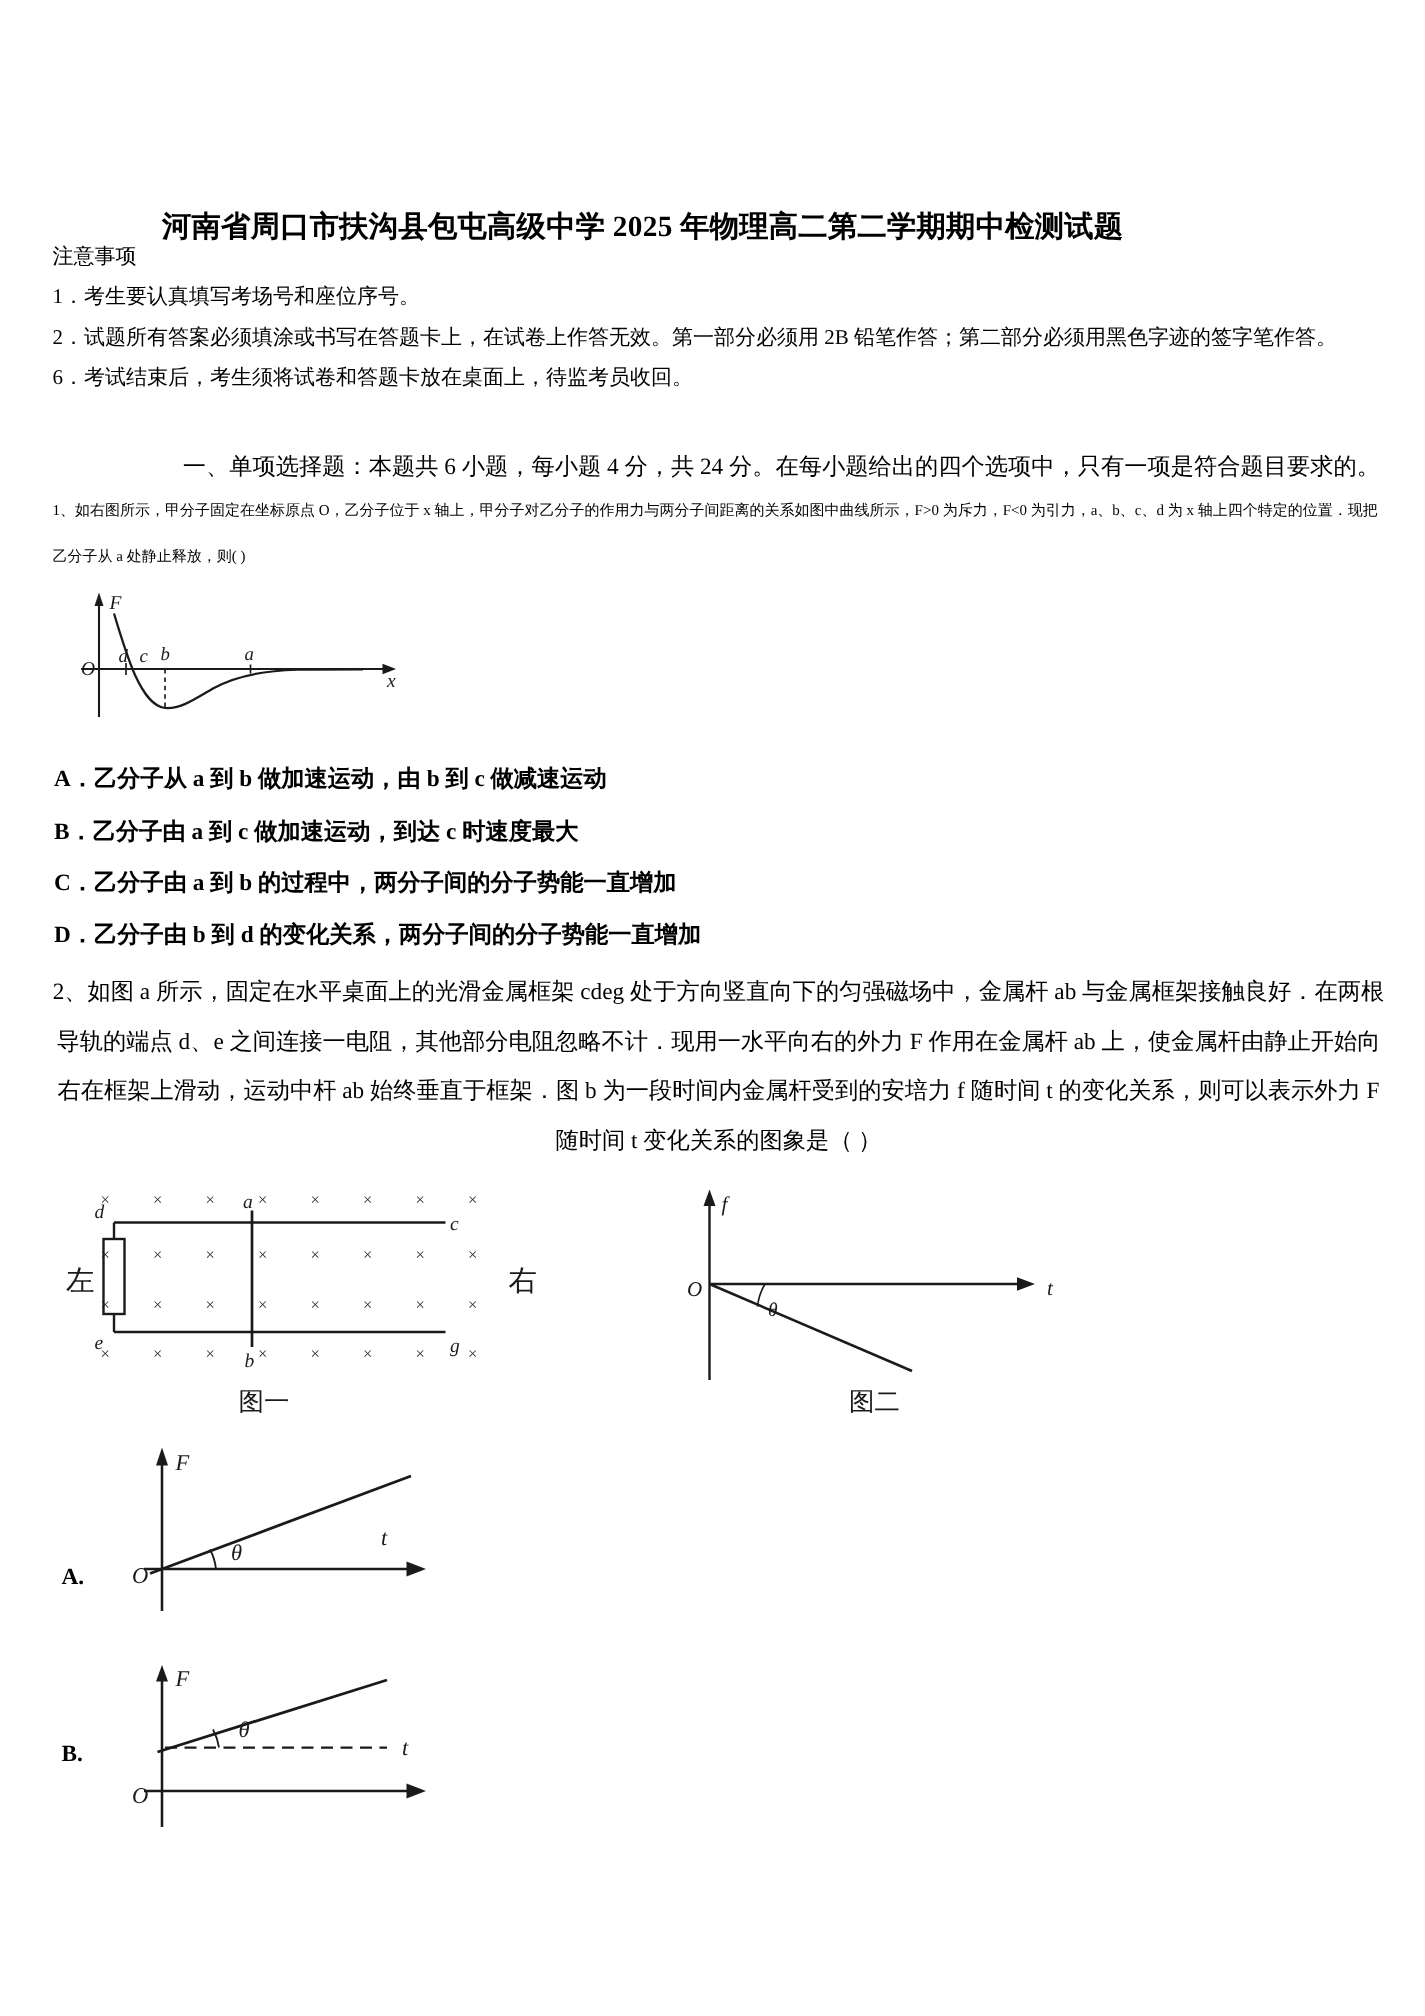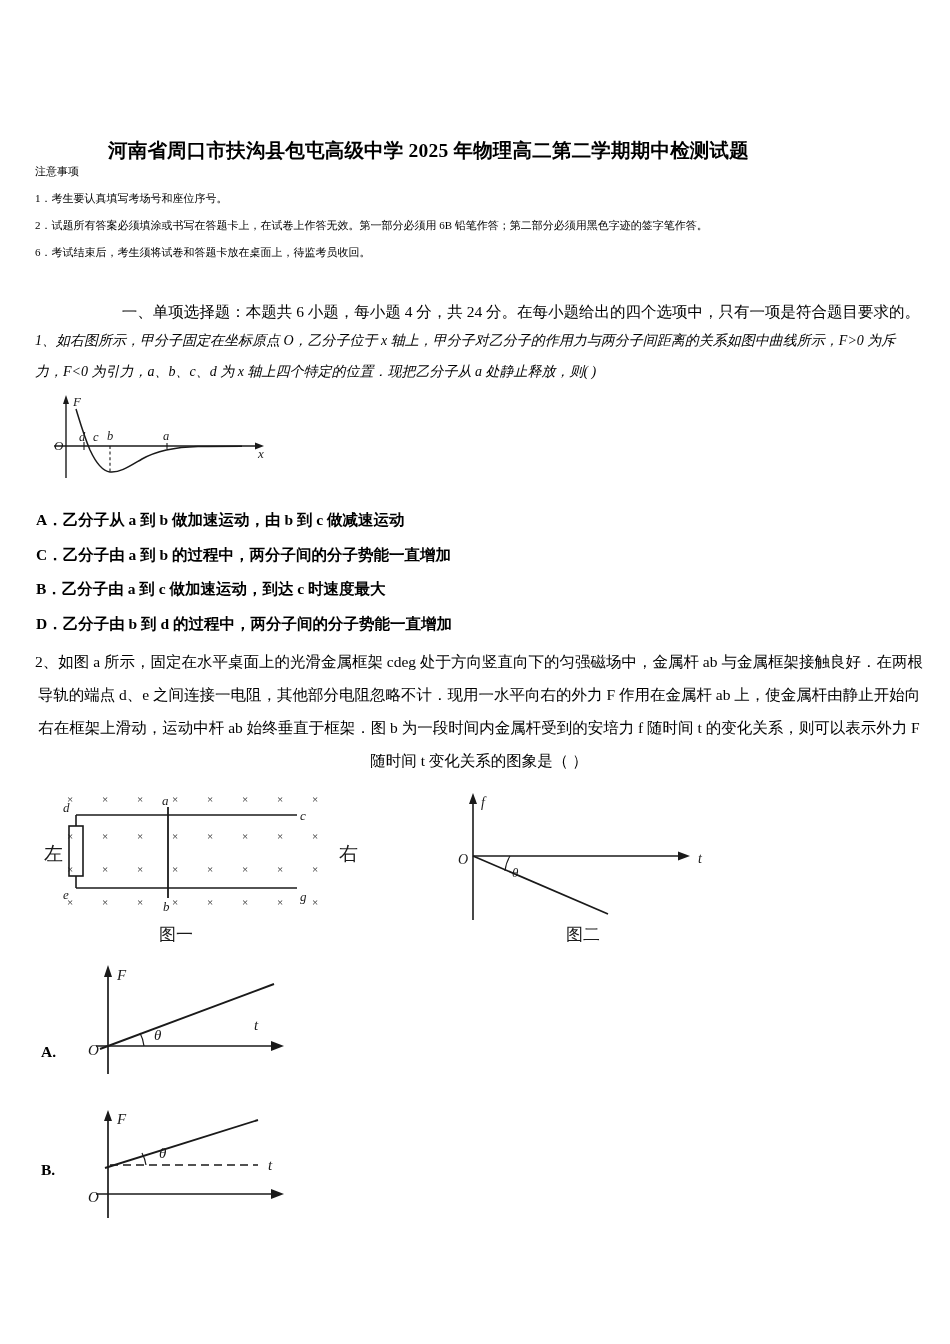--- a/index.html
+++ b/index.html
@@ -35,43 +35,42 @@
     white-space: nowrap;
     margin-top: 36px;
   }
 
   
   .notice {
     position: absolute;
     left: 35px;
     top: 158px;
     width: 880px;
-    font-size: 11px;
+    font-size: 14px;
     line-height: 27px;
   }
   .notice div { white-space: normal; }
 
   
   .sec-head {
     position: absolute;
     left: 35px;
     top: 299px;
     width: 885px;
     font-size: 15.5px;
     line-height: 26px;
     text-align: right;
   }
   .q1-text {
     position: absolute;
     left: 35px;
     top: 325px;
     width: 888px;
-    font-size: 14px;
+    font-size: 10px;
     line-height: 31px;
-    font-style: italic;
   }
 
   
   .fig-molecule {
     position: absolute;
     left: 36px;
     top: 392px;
     width: 240px;
     height: 88px;
   }
@@ -160,21 +159,21 @@
 </head>
 <body>
 
 <div class="page">
 
   <div class="doc-title">河南省周口市扶沟县包屯高级中学 2025 年物理高二第二学期期中检测试题</div>
 
   <div class="notice">
     <div>注意事项</div>
     <div>1．考生要认真填写考场号和座位序号。</div>
-    <div>2．试题所有答案必须填涂或书写在答题卡上，在试卷上作答无效。第一部分必须用 6B 铅笔作答；第二部分必须用黑色字迹的签字笔作答。</div>
+    <div>2．试题所有答案必须填涂或书写在答题卡上，在试卷上作答无效。第一部分必须用 2B 铅笔作答；第二部分必须用黑色字迹的签字笔作答。</div>
     <div>6．考试结束后，考生须将试卷和答题卡放在桌面上，待监考员收回。</div>
   </div>
 
   <div class="sec-head">一、单项选择题：本题共 6 小题，每小题 4 分，共 24 分。在每小题给出的四个选项中，只有一项是符合题目要求的。</div>
 
   <div class="q1-text">1、如右图所示，甲分子固定在坐标原点 O，乙分子位于 x 轴上，甲分子对乙分子的作用力与两分子间距离的关系如图中曲线所示，F&gt;0 为斥力，F&lt;0 为引力，a、b、c、d 为 x 轴上四个特定的位置．现把乙分子从 a 处静止释放，则(    )</div>
 
   <div class="fig-molecule">
     <svg width="240" height="88" viewBox="0 0 240 88">
 
@@ -196,23 +195,23 @@
       <text class="lbl" x="222" y="66" font-size="13">x</text>
       <text class="lbl" x="43" y="49" font-size="12.5">d</text>
       <text class="lbl" x="57" y="49" font-size="12.5">c</text>
       <text class="lbl" x="71" y="48" font-size="12.5">b</text>
       <text class="lbl" x="127" y="48" font-size="12.5">a</text>
     </svg>
   </div>
 
   <div class="opt-list">
     <div class="opt">A．乙分子从 a 到 b 做加速运动，由 b 到 c 做减速运动</div>
+    <div class="opt">B．乙分子由 a 到 c 做加速运动，到达 c 时速度最大</div>
     <div class="opt">C．乙分子由 a 到 b 的过程中，两分子间的分子势能一直增加</div>
-    <div class="opt">B．乙分子由 a 到 c 做加速运动，到达 c 时速度最大</div>
-    <div class="opt">D．乙分子由 b 到 d 的过程中，两分子间的分子势能一直增加</div>
+    <div class="opt">D．乙分子由 b 到 d 的变化关系，两分子间的分子势能一直增加</div>
   </div>
 
   <div class="q2-text">2、如图 a 所示，固定在水平桌面上的光滑金属框架 cdeg 处于方向竖直向下的匀强磁场中，金属杆 ab 与金属框架接触良好．在两根导轨的端点 d、e 之间连接一电阻，其他部分电阻忽略不计．现用一水平向右的外力 F 作用在金属杆 ab 上，使金属杆由静止开始向右在框架上滑动，运动中杆 ab 始终垂直于框架．图 b 为一段时间内金属杆受到的安培力 f 随时间 t 的变化关系，则可以表示外力 F 随时间 t 变化关系的图象是（      ）</div>
 
   <div class="fig-circuit">
     <svg width="380" height="165" viewBox="0 0 380 165">
 
       <g>
         <text class="xmark" x="23" y="15">×</text>
           <text class="xmark" x="58" y="15">×</text>

